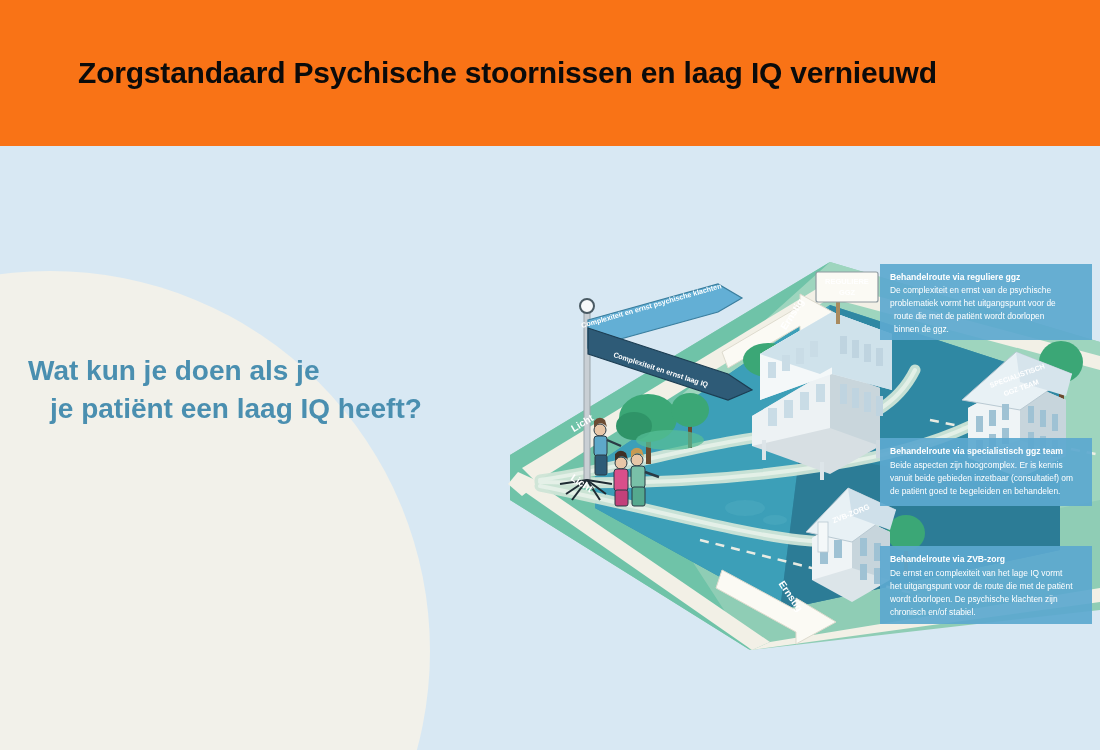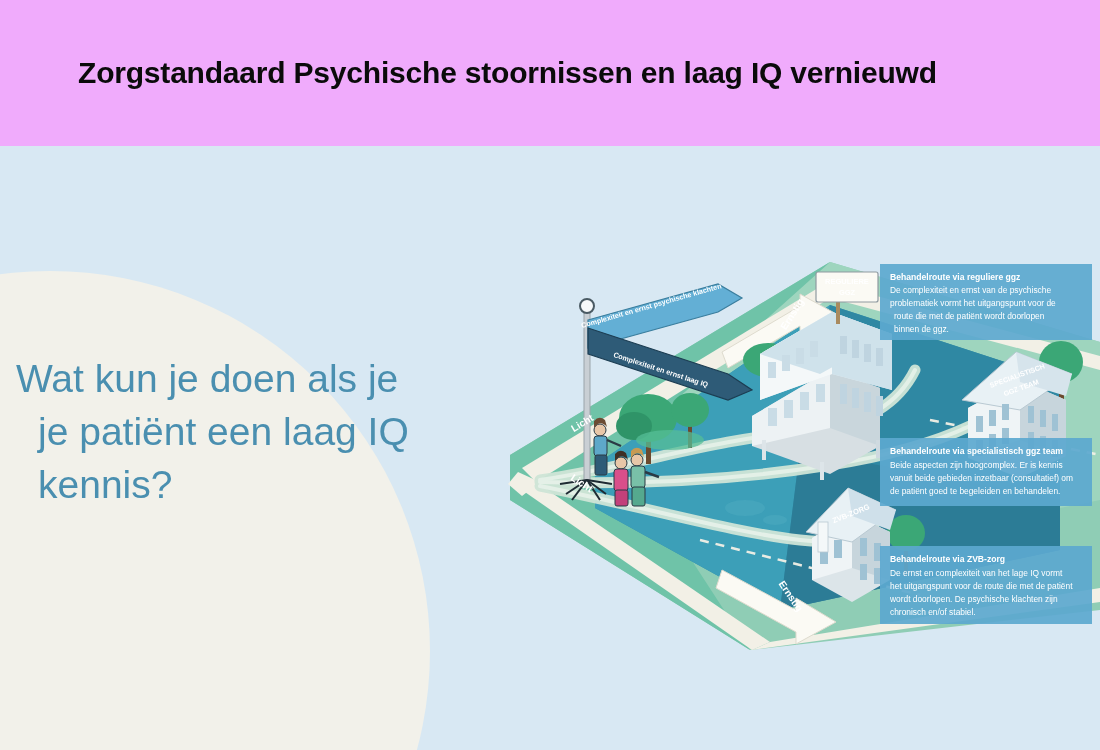--- a/index.html
+++ b/index.html
@@ -7,21 +7,21 @@
     width:1100px;height:750px;
     background:#D8E8F3;
     font-family:"Liberation Sans", sans-serif;
     overflow:hidden;position:relative;
   }
   #stage{position:absolute;inset:0;width:1100px;height:750px;overflow:hidden;}
 
   
   .banner{
     position:absolute;left:0;top:0;width:1100px;height:146px;
-    background:#f0abfc;
+    background:#f97316;
     display:flex;align-items:center;
   }
   .banner-title{
     margin-left:78px;
     font-size:30px;font-weight:bold;color:#0B0B0B;
     letter-spacing:-0.2px;white-space:nowrap;
   }
 
   
   .body-bg{
@@ -29,22 +29,22 @@
     background:#D8E8F3;
   }
   .cream-circle{
     position:absolute;left:-330px;top:125px;
     width:760px;height:760px;border-radius:50%;
     background:#F2F1EA;
   }
 
   
   .question{
-    position:absolute;left:16px;top:352px;width:470px;
-    color:#4A8FB0;font-size:39px;font-weight:normal;line-height:1.36;
+    position:absolute;left:28px;top:352px;width:470px;
+    color:#4A8FB0;font-size:28px;font-weight:bold;line-height:1.36;
   }
   .question .l1{display:block;padding-left:0px;}
   .question .l2{display:block;padding-left:22px;}
   .question .l3{display:block;padding-left:22px;}
 
   
   .info{
     position:absolute;left:500px;top:250px;width:600px;height:400px;
     overflow:hidden;
   }
@@ -59,21 +59,21 @@
   <div class="body-bg">
     <div class="cream-circle"></div>
   </div>
 
   <div class="banner">
     <div class="banner-title">Zorgstandaard Psychische stoornissen en laag IQ  vernieuwd</div>
   </div>
 
   <div class="question">
     <span class="l1">Wat kun je doen als je</span>
-    <span class="l3">je patiënt een laag IQ kennis?</span>
+    <span class="l3">je patiënt een laag IQ heeft?</span>
   </div>
 
   <div class="info">
   <svg width="600" height="400" viewBox="0 0 600 400" xmlns="http://www.w3.org/2000/svg">
     <defs>
       <clipPath id="clipAll">
             <rect x="0" y="0" width="600" height="400"></rect>
           </clipPath>
       <linearGradient id="gw" x1="0" y1="0" x2="1" y2="1">
         <stop offset="0%" stop-color="#3FA4BC"></stop>

